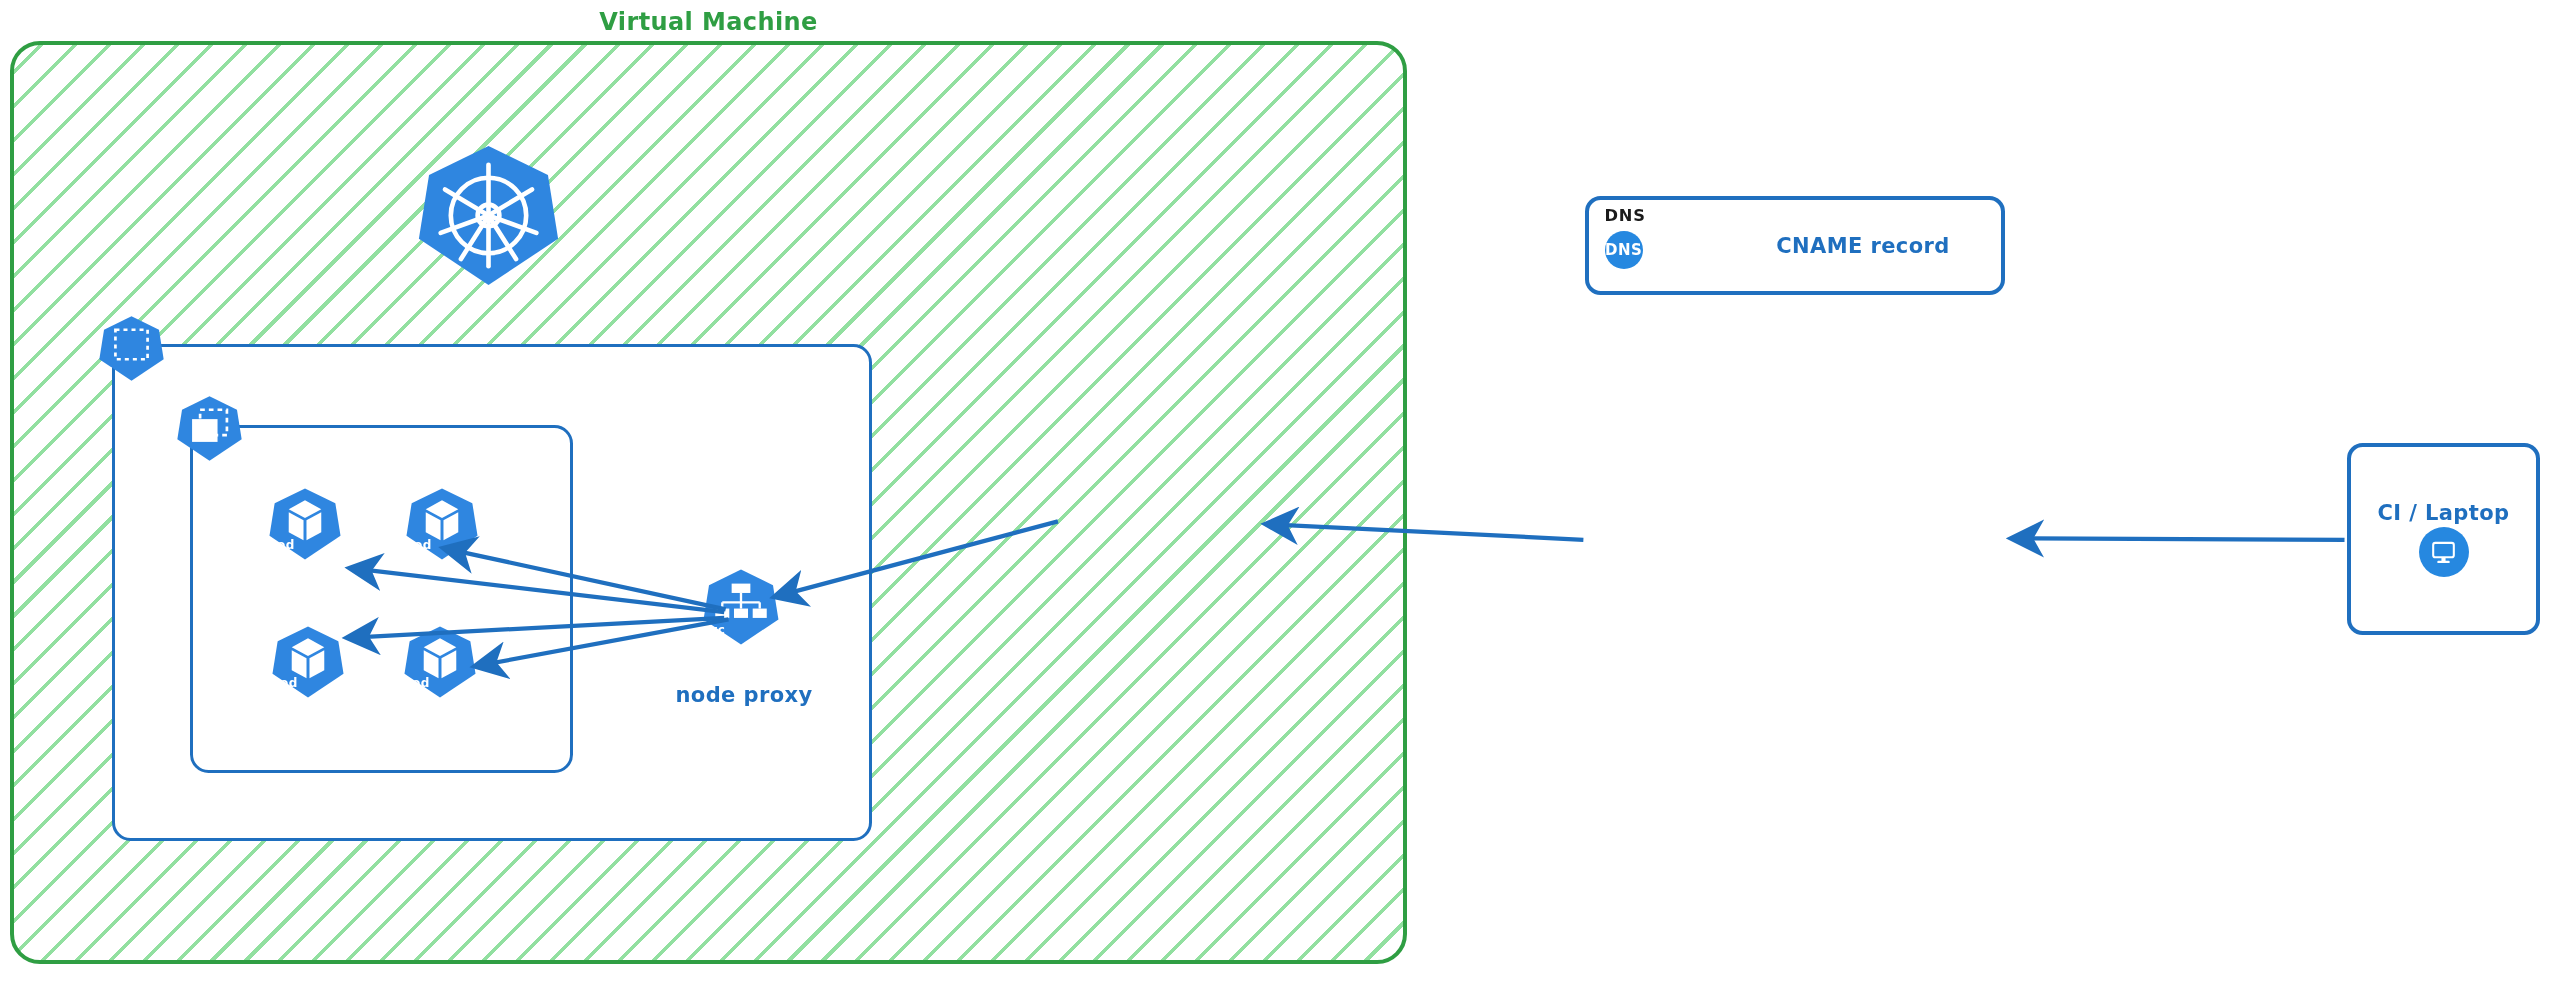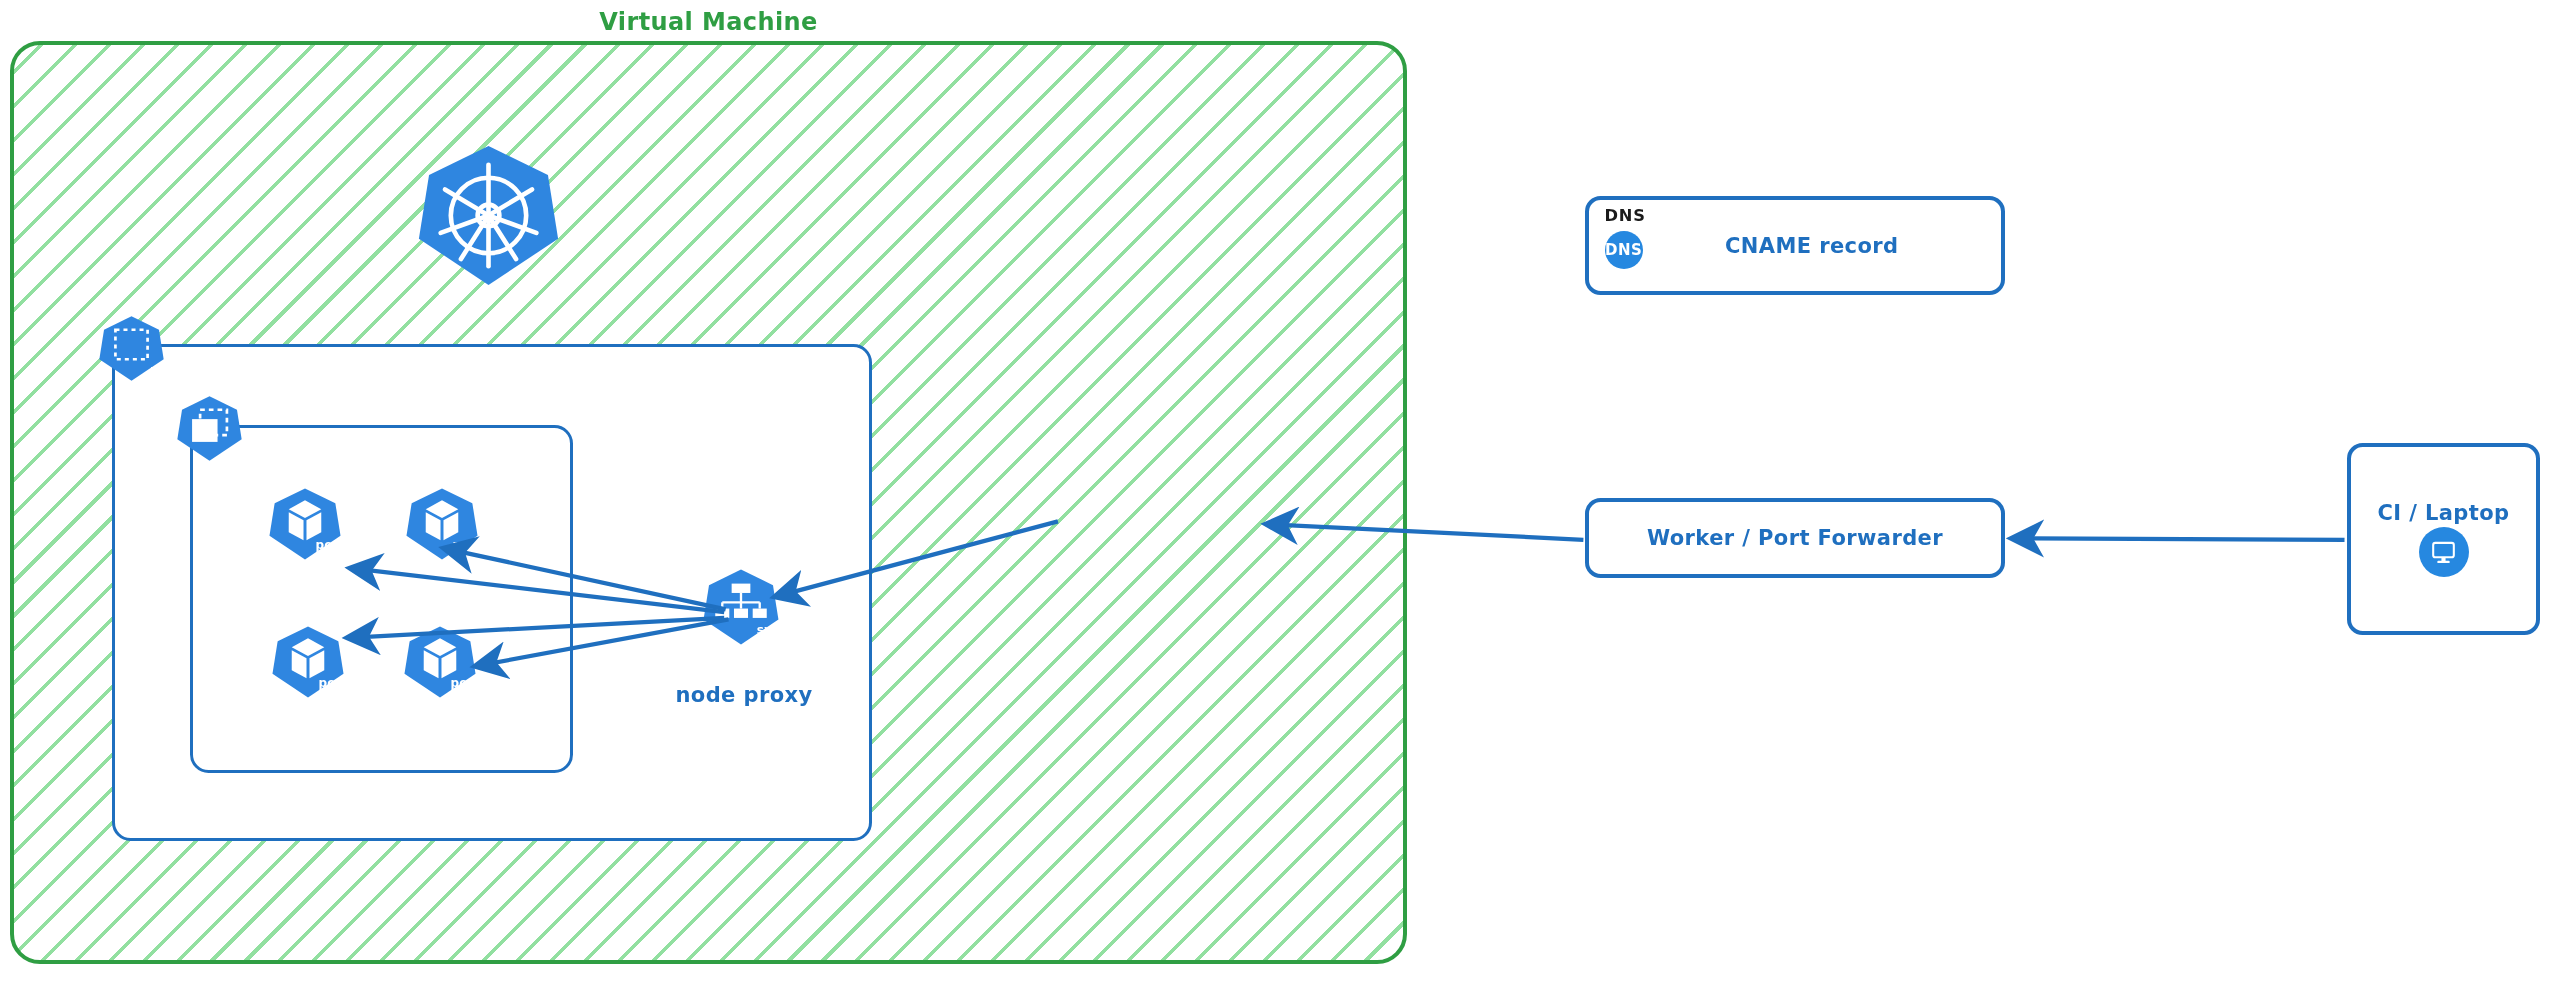--- a/index.html
+++ b/index.html
@@ -90,21 +90,21 @@
   }
   .card-blue  { border: 4.3px solid #1f6fbf; }
   .card-green { border: 4.3px solid #2f9e43; }
   .card-label {
     font-size: 21px;
     white-space: nowrap;
   }
   .card-blue  .card-label { color: #1f6fbf; }
   .card-green .card-label { color: #2f9e43; }
 
-  .card-dns     { left: 1585px; top: 196px; width: 420px; height: 99px; justify-content: flex-start; }
+  .card-dns     { left: 1585px; top: 196px; width: 420px; height: 99px; justify-content: center; }
   .card-worker  { left: 1585px; top: 498px; width: 420px; height: 80px; }
   .card-ci      { left: 2347px; top: 443px; width: 193px; height: 192px; flex-direction: column; text-align: right; }
 
   .dns-tag {
     position: absolute;
     left: 15.6px;
     top: 5.7px;
     font-size: 16.3px;
     color: #1a1a1a;
     font-weight: 600;
@@ -146,21 +146,21 @@
     display: flex;
     align-items: center;
     justify-content: center;
   }
   .hex svg { display: block; overflow: visible; }
   .hex-label {
     position: absolute;
     bottom: 12%;
     left: 0;
     width: 100%;
-    text-align: right;
+    text-align: left;
     color: #ffffff;
     font-size: 12px;
     font-weight: 600;
     pointer-events: none;
   }
   .k8s-logo { left: 416px; top: 143px; width: 145px; height: 145px; }
   .hex-ns   { left: 98px; top: 315px; width: 67px;  height: 67px; }
   .hex-rs   { left: 176px; top: 395px; width: 67px;  height: 67px; }
   .hex-pod1 { left: 268px; top: 487px; width: 74px; height: 74px; }
   .hex-pod2 { left: 405px; top: 487px; width: 74px; height: 74px; }
@@ -306,23 +306,20 @@
   <div class="nodeport-label hand">node proxy</div>
 
 
 
   <div class="card card-blue card-dns">
     <span class="dns-tag hand">DNS</span>
     <span class="dns-badge">DNS</span>
     <span class="card-label hand">CNAME record</span>
   </div>
 
-  <div class="card card-blue card-worker">
-    <span class="card-label hand">Worker / Port Forwarder</span>
-  </div>
 
   <div class="card card-blue card-ci">
     <span class="card-label hand ci-label">CI / Laptop</span>
     <span class="ci-badge">
       <svg viewBox="0 0 48 48" width="33" height="33" aria-hidden="true">
         <rect x="9" y="10" width="30" height="21" rx="3" fill="none" stroke="#ffffff" stroke-width="3"></rect>
         <rect x="21" y="31" width="6" height="6" fill="#ffffff"></rect>
         <rect x="15" y="36" width="18" height="3.4" rx="1.4" fill="#ffffff"></rect>
       </svg>
     </span>

